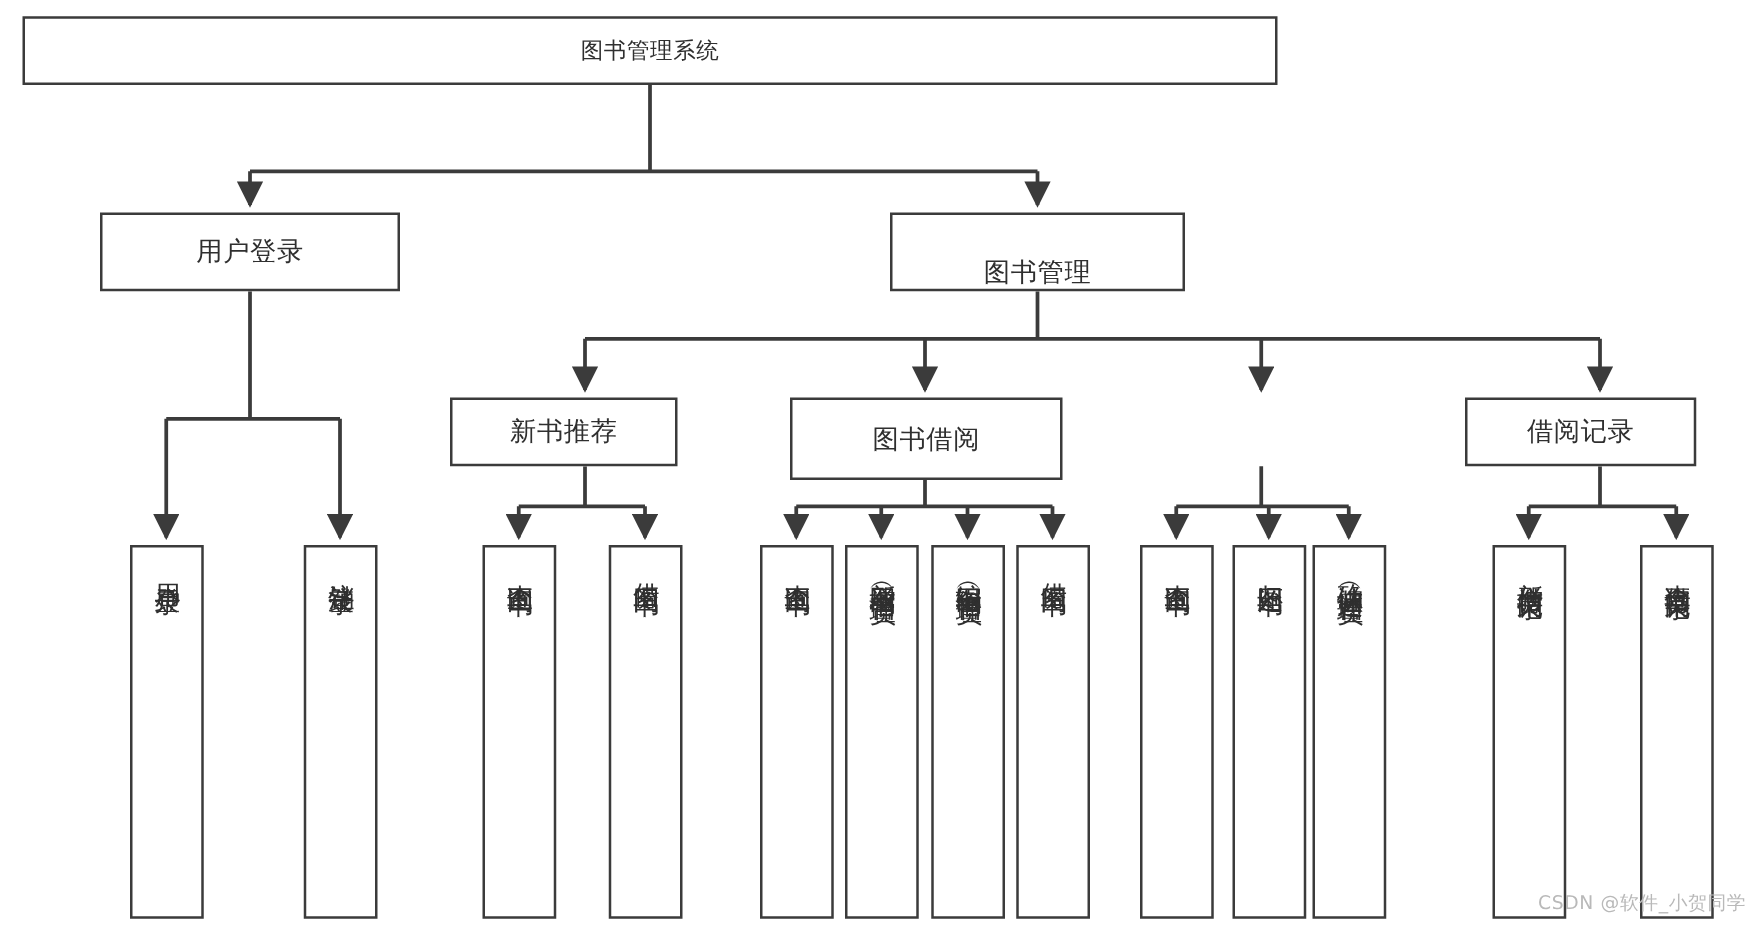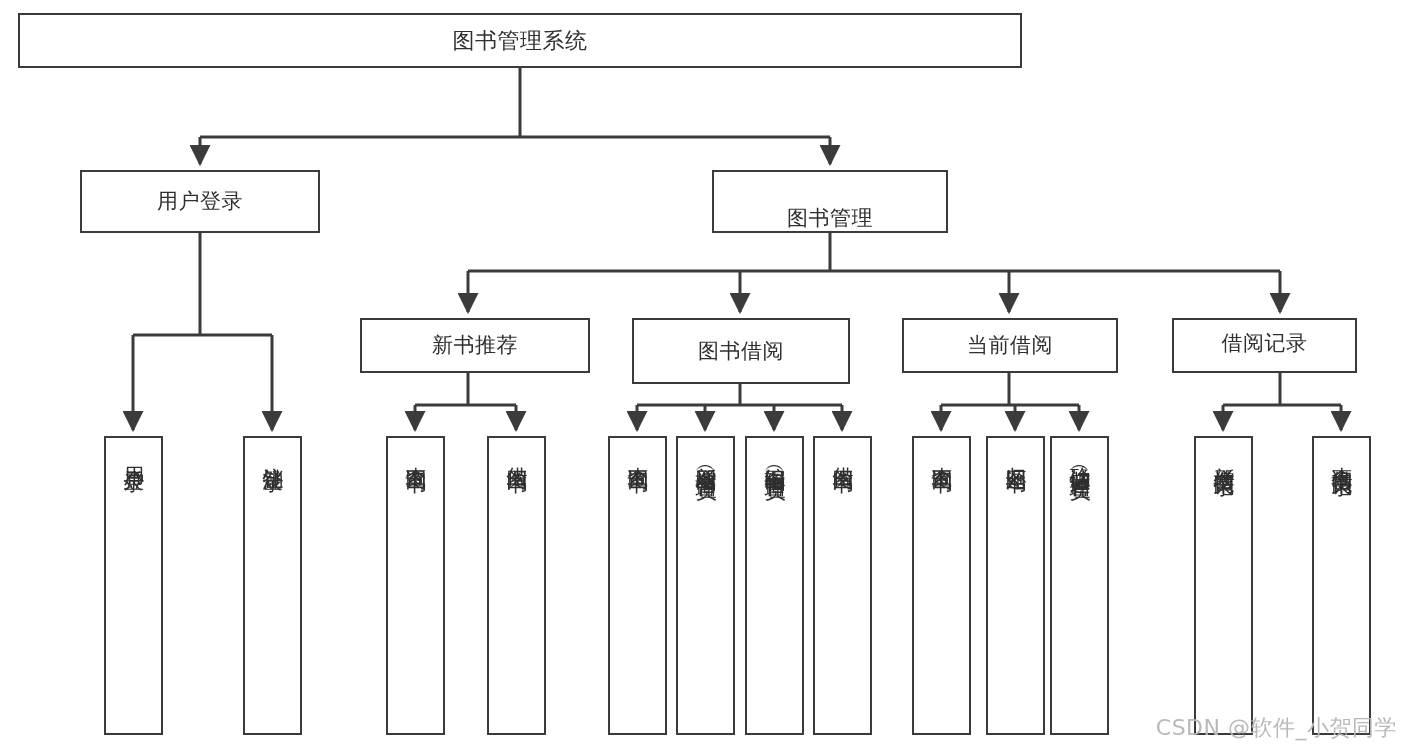--- a/index.html
+++ b/index.html
@@ -43,42 +43,41 @@
     text-align: center;
     color: #2f2f2f;
     white-space: pre-line;
   }
   
   .node.horiz .node-label {
     font-size: 21px;
     letter-spacing: 0.5px;
   }
   .node.root .node-label {
-    font-size: 22px;
-    font-family: Liberation Serif, serif;
+    font-size: 18px;
   }
   
   .node.vert {
     align-items: flex-start;
     justify-content: center;
     padding-top: 12px;
   }
   .node.vert .node-label {
     writing-mode: vertical-rl;
     text-orientation: upright;
     font-size: 21px;
     letter-spacing: 2px;
     line-height: 1;
     white-space: nowrap;
   }
   #watermark {
     position: absolute;
     right: 8px;
-    bottom: 4px;
-    font-size: 22px;
+    bottom: 15px;
+    font-size: 15px;
     color: #b9b9b9;
     letter-spacing: 0.5px;
     white-space: nowrap;
     user-select: none;
   }
 </style>
 </head>
 <body>
 
 <div id="diagram-root">
@@ -138,30 +137,27 @@
     <span class="node-label">图书管理系统</span>
   </div>
 
   <div class="node horiz" style="left:80px; top:170px; width:240px; height:63px;">
     <span class="node-label">用户登录</span>
   </div>
   <div class="node horiz" style="left:712px; top:170px; width:236px; height:63px;align-items:flex-end;">
     <span class="node-label">图书管理</span>
   </div>
 
-  <div class="node horiz" style="left:360px; top:318px; width:230px; height:55px;font-family:Liberation Serif, serif;">
+  <div class="node horiz" style="left:360px; top:318px; width:182px; height:55px;font-family:Liberation Serif, serif;">
     <span class="node-label">新书推荐</span>
   </div>
   <div class="node horiz" style="left:632px; top:318px; width:218px; height:66px;">
     <span class="node-label">图书借阅</span>
   </div>
-  <div class="node horiz" style="left:902px; top:318px; width:216px; height:55px;">
-    <span class="node-label">当前借阅</span>
-  </div>
-  <div class="node horiz" style="left:1172px; top:318px; width:185px; height:55px;font-family:Liberation Mono, monospace;">
+  <div class="node horiz" style="left:1172px; top:318px; width:185px; height:55px;">
     <span class="node-label">借阅记录</span>
   </div>
 
   <div class="node vert" style="left:104px; top:436px; width:59px; height:299px;">
     <span class="node-label">用户登录</span>
   </div>
   <div class="node vert" style="left:243px; top:436px; width:59px; height:299px;">
     <span class="node-label">注销登录</span>
   </div>
 

